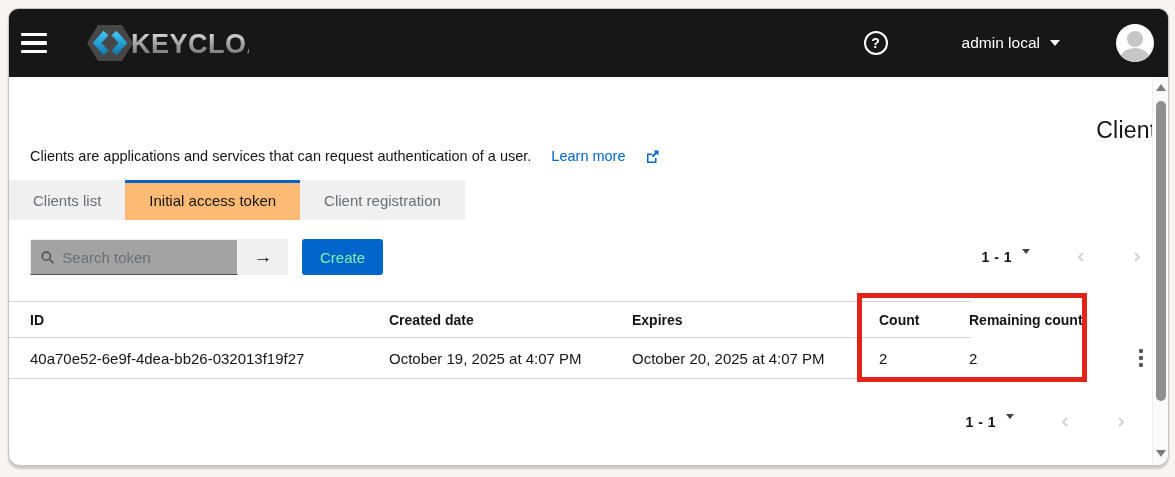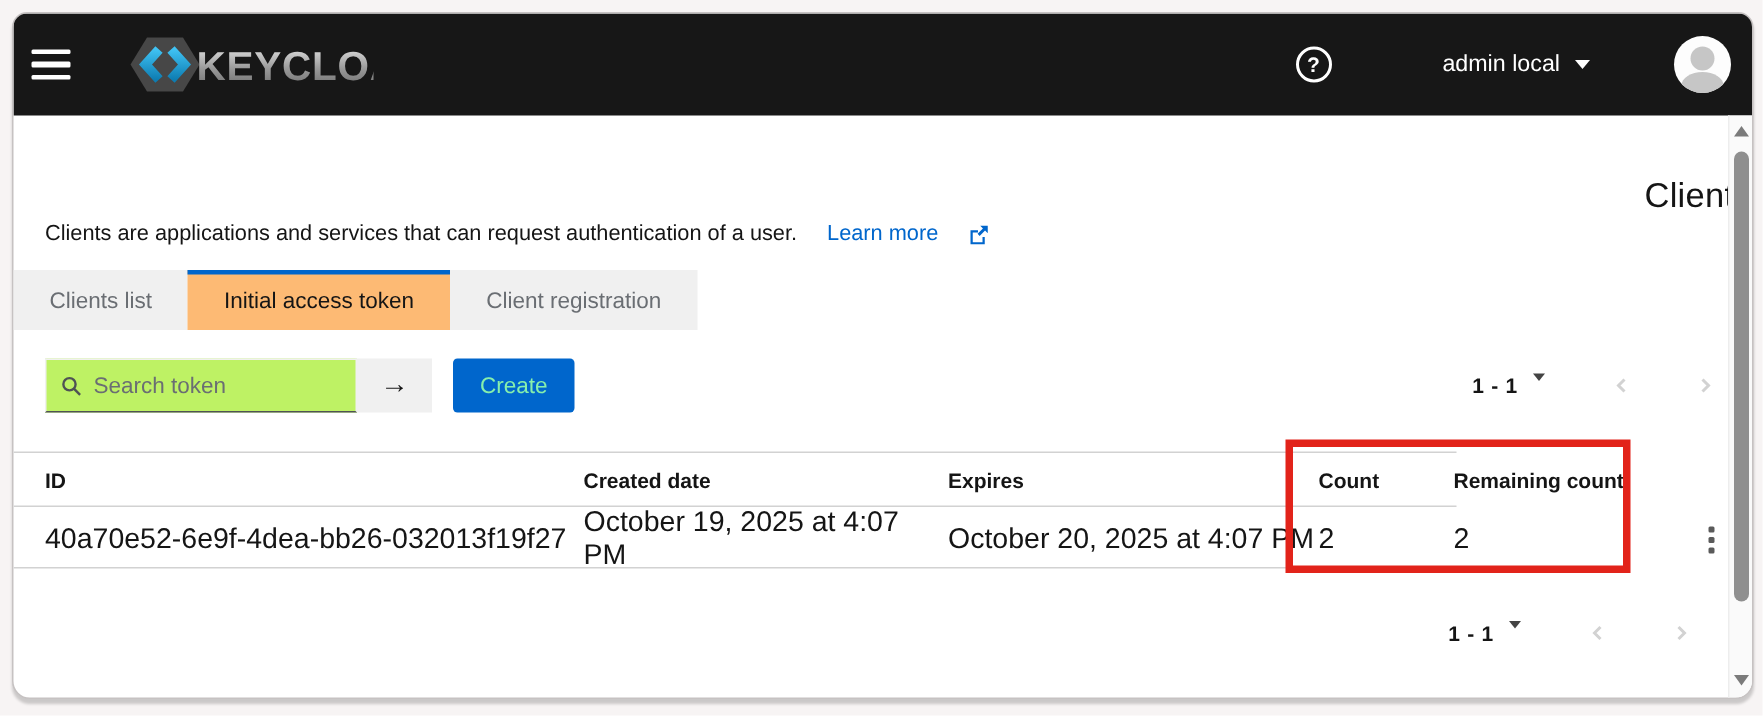--- a/index.html
+++ b/index.html
@@ -58,21 +58,21 @@
   .tab.active {
     background:#fdba74; color:#151515;
   }
   .tab.active::before {
     content:""; position:absolute; top:0; left:0; right:0; height:3px; background:var(--accent,#0066cc);
   }
   
   .toolbar { margin:19px 0 0 21px; display:flex; align-items:center; height:36px; padding-right:26px; }
   .search-group { display:flex; height:36px; }
   .search-box {
-    width:208px; height:36px; background:#bef264;
+    width:208px; height:36px; background:#a3a3a3;
     border:1px solid #f0f0f0; border-bottom:1px solid #4f5255;
     display:flex; align-items:center; padding:0 8px 0 10px; gap:8px;
   }
   .search-box input {
     border:none; outline:none; font-size:15px; width:100%;
     font-family:"Liberation Sans", sans-serif; color:#151515; background:transparent;
   }
   .search-box input::placeholder { color:#6a6e73; opacity:1; }
   .search-submit {
     width:50px; height:36px; background:#f0f0f0; border:none; cursor:pointer;
@@ -91,21 +91,21 @@
   .chev { width:10px; height:10px; display:inline-block; }
   
   .table { margin-top:26px; border-top:1px solid #d2d2d2; width:962px; }
   .t-row {
     display:grid;
     grid-template-columns:359px 243px 247px 90px 160px 1fr;
     padding-left:21px; align-items:center;
     border-bottom:1px solid #d2d2d2;
   }
   .t-head { height:36px; font-size:14px; font-weight:bold; }
-  .t-data { height:41px; font-size:19px; }
+  .t-data { height:41px; font-size:15px; }
   .kebab-cell { display:flex; justify-content:flex-start; padding-left:2px; }
   .kebab { background:none; border:none; cursor:pointer; display:flex; flex-direction:column; gap:3px; padding:4px 8px; }
   .kebab i { width:4px; height:4px; border-radius:1px; background:#5a5a5a; display:block; }
   
   .highlight-box {
     position:absolute; left:848px; top:284px; width:230px; height:89px;
     border:5px solid var(--highlight,#e2231a);
     pointer-events:none;
   }
   .edge-mark { position:absolute; right:0; width:4px; background:var(--highlight,#e2231a); pointer-events:none; }

